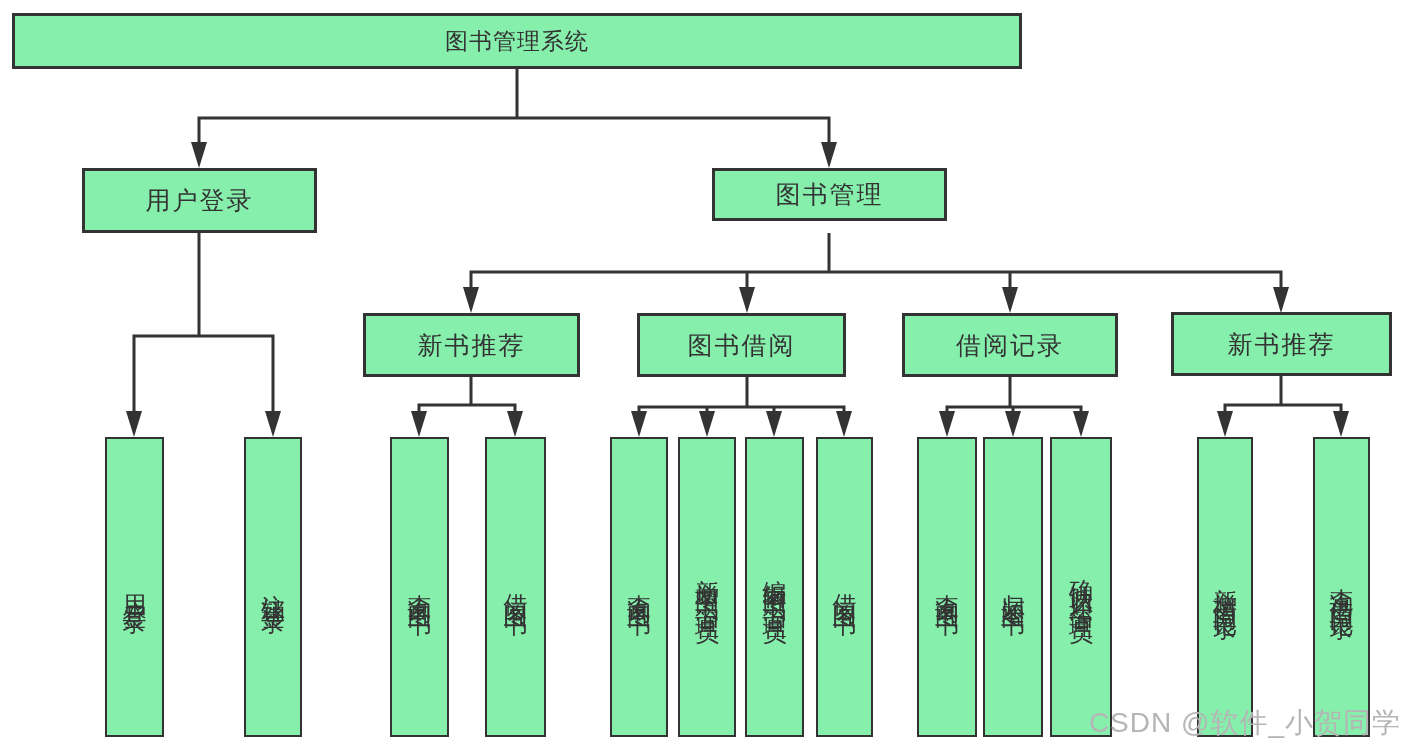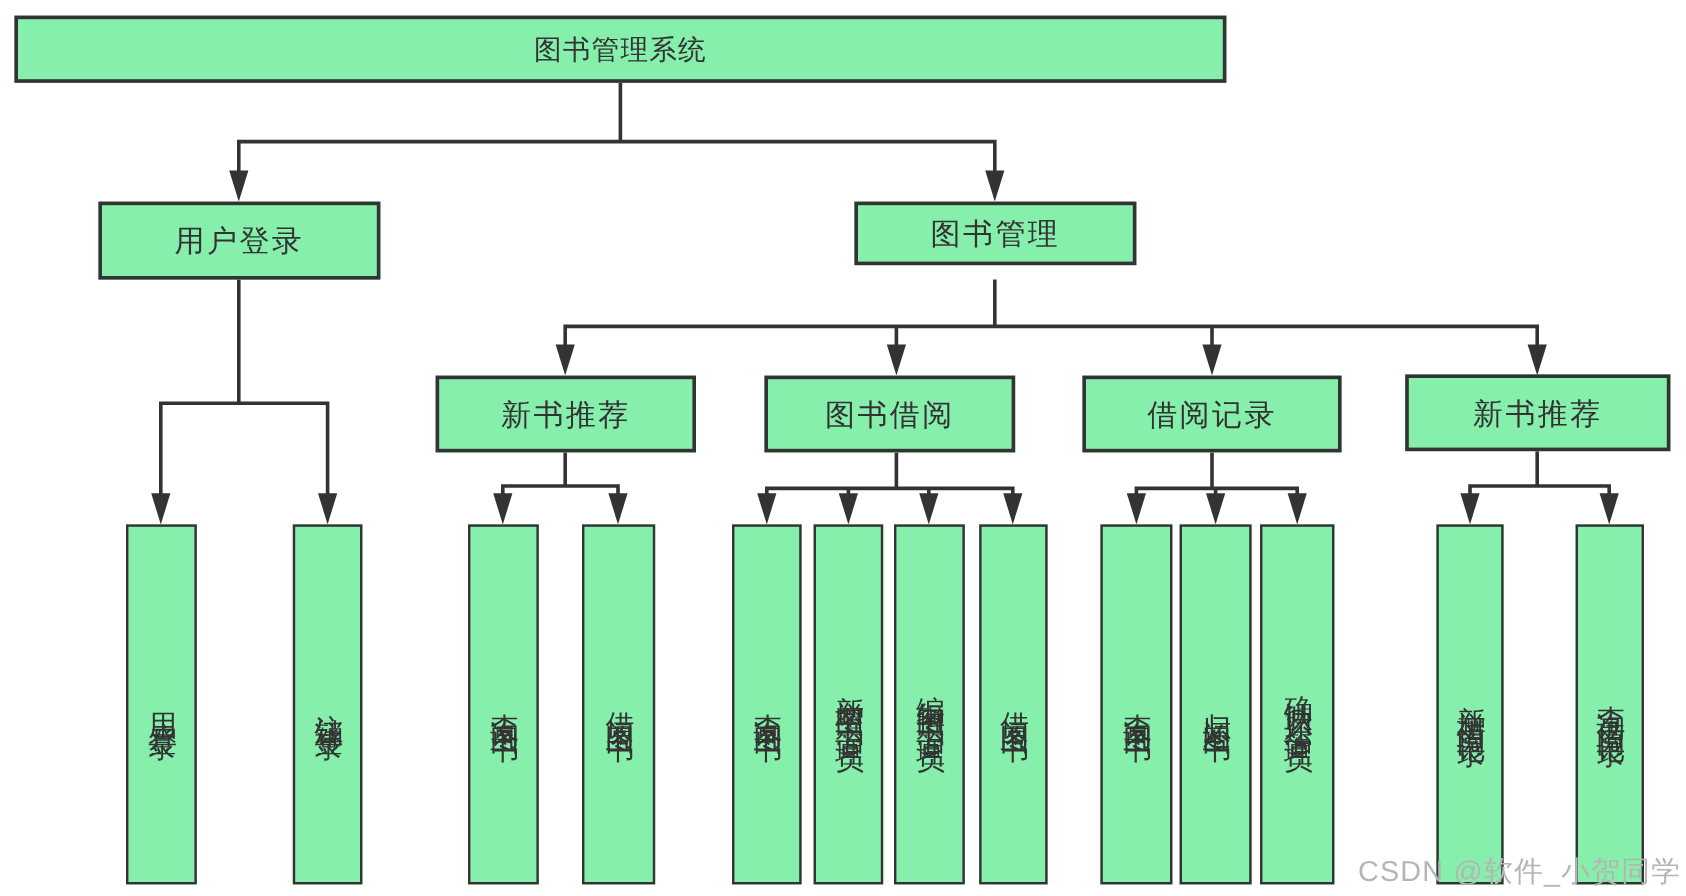--- a/index.html
+++ b/index.html
@@ -17,21 +17,21 @@
     color:var(--text);z-index:2;
   }
   .hlabel{font-size:25px;letter-spacing:2px;white-space:nowrap;}
   .root .hlabel{font-size:23px;letter-spacing:1px;}
   .leaf{border-width:2.5px;}
   .vlabel{
     writing-mode:vertical-rl;text-orientation:mixed;
     font-size:24px;letter-spacing:6px;line-height:1;white-space:nowrap;
   }
   .watermark{
-    position:absolute;right:4px;bottom:5px;font-size:24px;color:var(--wm);
+    position:absolute;right:4px;bottom:5px;font-size:28px;color:var(--wm);
     letter-spacing:1px;z-index:5;white-space:nowrap;
   }
 </style>
 </head>
 <body>
 
 <div class="stage" style="--line: #333333; --text: #333333; --bg: #ffffff; --wm: #b5b5b5;">
 
   <svg class="connectors" viewBox="0 0 1405 747" aria-hidden="true">
     <g>

